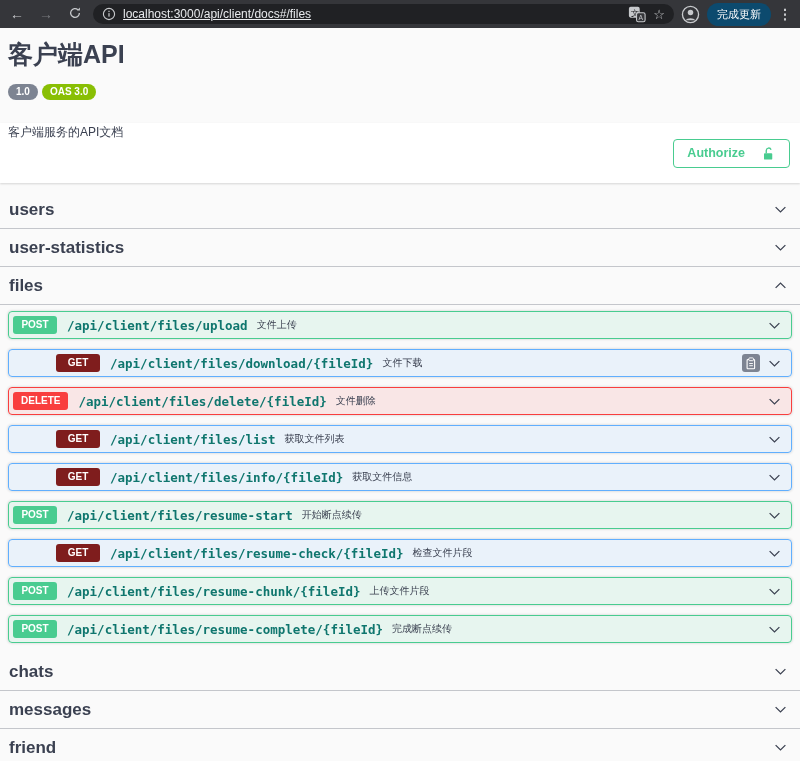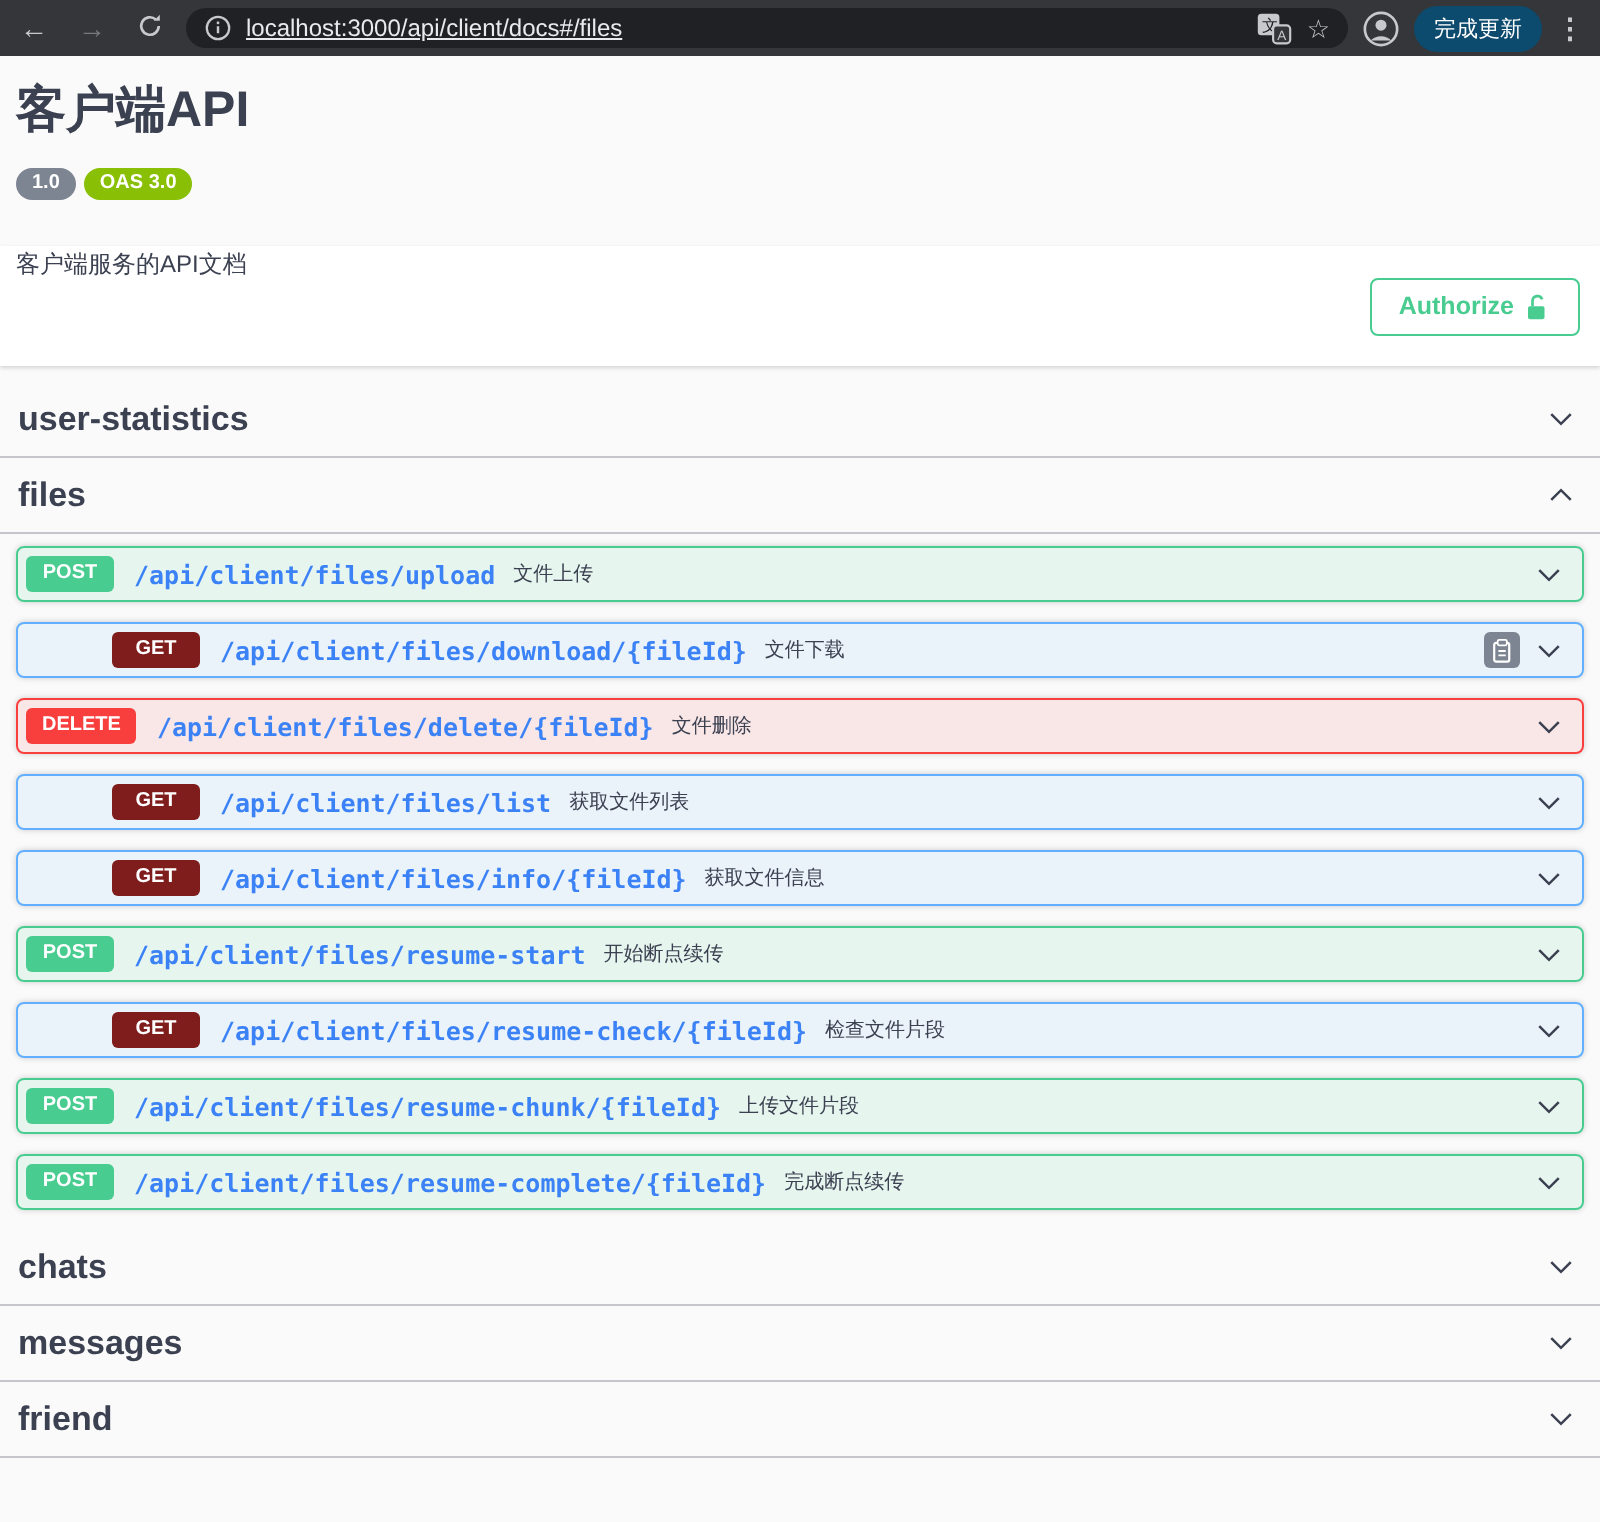--- a/index.html
+++ b/index.html
@@ -45,21 +45,21 @@
   .pill-badge.version { background:#7d8492; }
   .pill-badge.oas { background:#89bf04; }
   .api-desc { margin-top:24px; font-size:12px; color:#3b4151; }
 
   
   .scheme-container {
     height:60px; background:#fff; box-shadow:0 1px 2px 0 rgba(0,0,0,.15);
     display:flex; align-items:center; justify-content:flex-end; padding:0 10px;
   }
   .authorize-btn {
-    display:inline-flex; align-items:center; gap:4px;
+    display:inline-flex; align-items:center; gap:16px;
     background:transparent; border:1.5px solid #49cc90; border-radius:4px;
     color:#49cc90; font-weight:700; font-size:12.5px; padding:5px 13px;
     font-family:"Liberation Sans", sans-serif; cursor:pointer;
   }
 
   
   .sections { margin-top:8px; }
   .tag-header {
     height:38px; display:flex; align-items:center; justify-content:space-between;
     padding:0 12px 0 9px; border-bottom:1px solid rgba(59,65,81,.28);
@@ -80,21 +80,21 @@
   .opblock.delete { border-color:#f93e3e; background:rgba(249,62,62,.10); }
   .method-badge {
     min-width:44px; text-align:center; padding:4px 8px; border-radius:3px;
     font-size:10px; font-weight:700; color:#fff; line-height:1;
   }
   .method-badge.post   { background:#49cc90; }
   .method-badge.get    { background:#7f1d1d;margin-left:43px; }
   .method-badge.delete { background:#f93e3e; }
   .op-path {
     margin-left:10px; font-family:"DejaVu Sans Mono", monospace;
-    font-weight:700; font-size:12.5px; color:#3b82f6; white-space:nowrap;
+    font-weight:700; font-size:12.5px; color:#0f766e; white-space:nowrap;
   }
   .op-desc { margin-left:9px; font-size:10px; color:#3b4151; white-space:nowrap;font-family:Liberation Mono, monospace; }
   .op-spacer { flex:1; }
   .copy-btn {
     width:18px; height:18px; border:none; border-radius:3px; background:#7d8492;
     display:flex; align-items:center; justify-content:center; margin-right:7px;
     cursor:pointer; padding:0;
   }
 </style>
 </head>
@@ -160,20 +160,30 @@
           <path d="M7 10 V6.4 a3.3 3.3 0 0 1 6.4 -1" fill="none" stroke="#49cc90" stroke-width="1.8"></path>
           <rect x="4" y="10" width="11" height="8.6" rx="1.2" fill="#49cc90"></rect>
         </svg>
     </span>
   </button>
 </div>
 
 <div class="sections">
     <div>
       <div class="tag-header">
+        <span class="tag-title">users</span>
+        <span class="chevron">
+          <svg width="15" height="15" viewBox="0 0 20 20" aria-hidden="true">
+            <path d="M3.5 6.8 L10 13.2 L16.5 6.8" fill="none" stroke="#3b4151" stroke-width="1.7"></path>
+          </svg>
+        </span>
+      </div>
+    </div>
+    <div>
+      <div class="tag-header">
         <span class="tag-title">user-statistics</span>
         <span class="chevron">
           <svg width="15" height="15" viewBox="0 0 20 20" aria-hidden="true">
             <path d="M3.5 6.8 L10 13.2 L16.5 6.8" fill="none" stroke="#3b4151" stroke-width="1.7"></path>
           </svg>
         </span>
       </div>
     </div>
     <div>
       <div class="tag-header">

